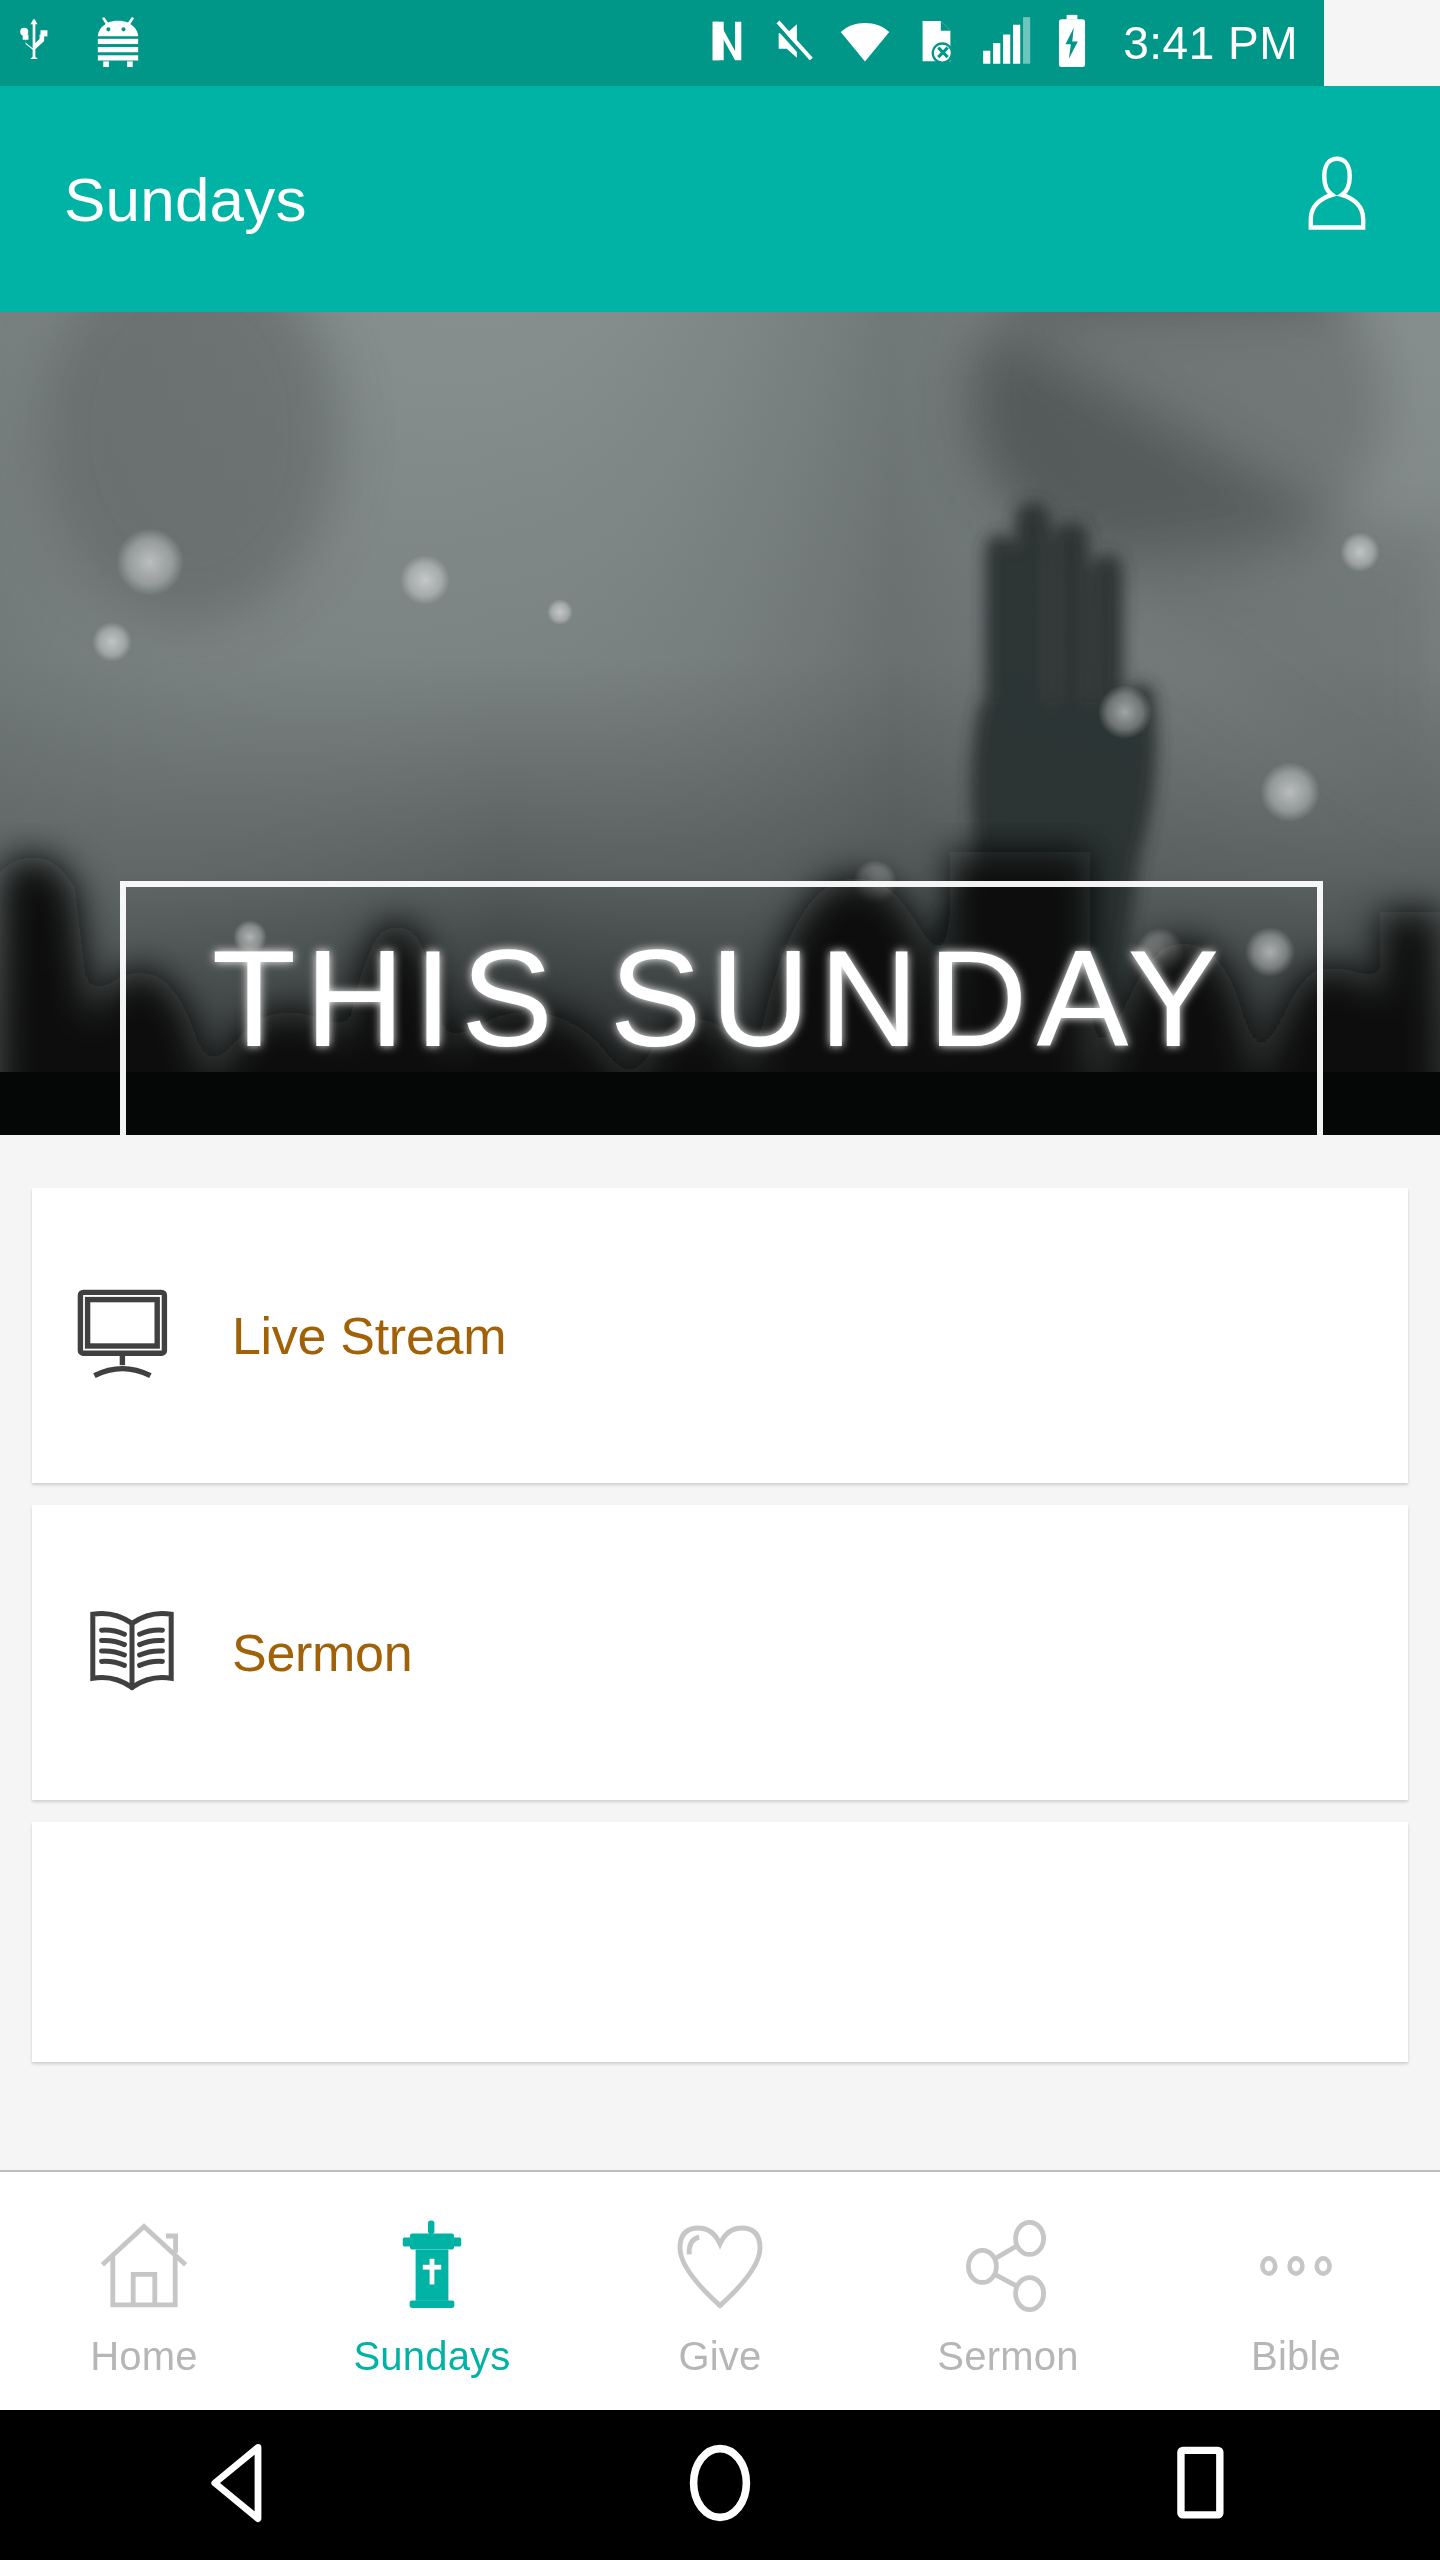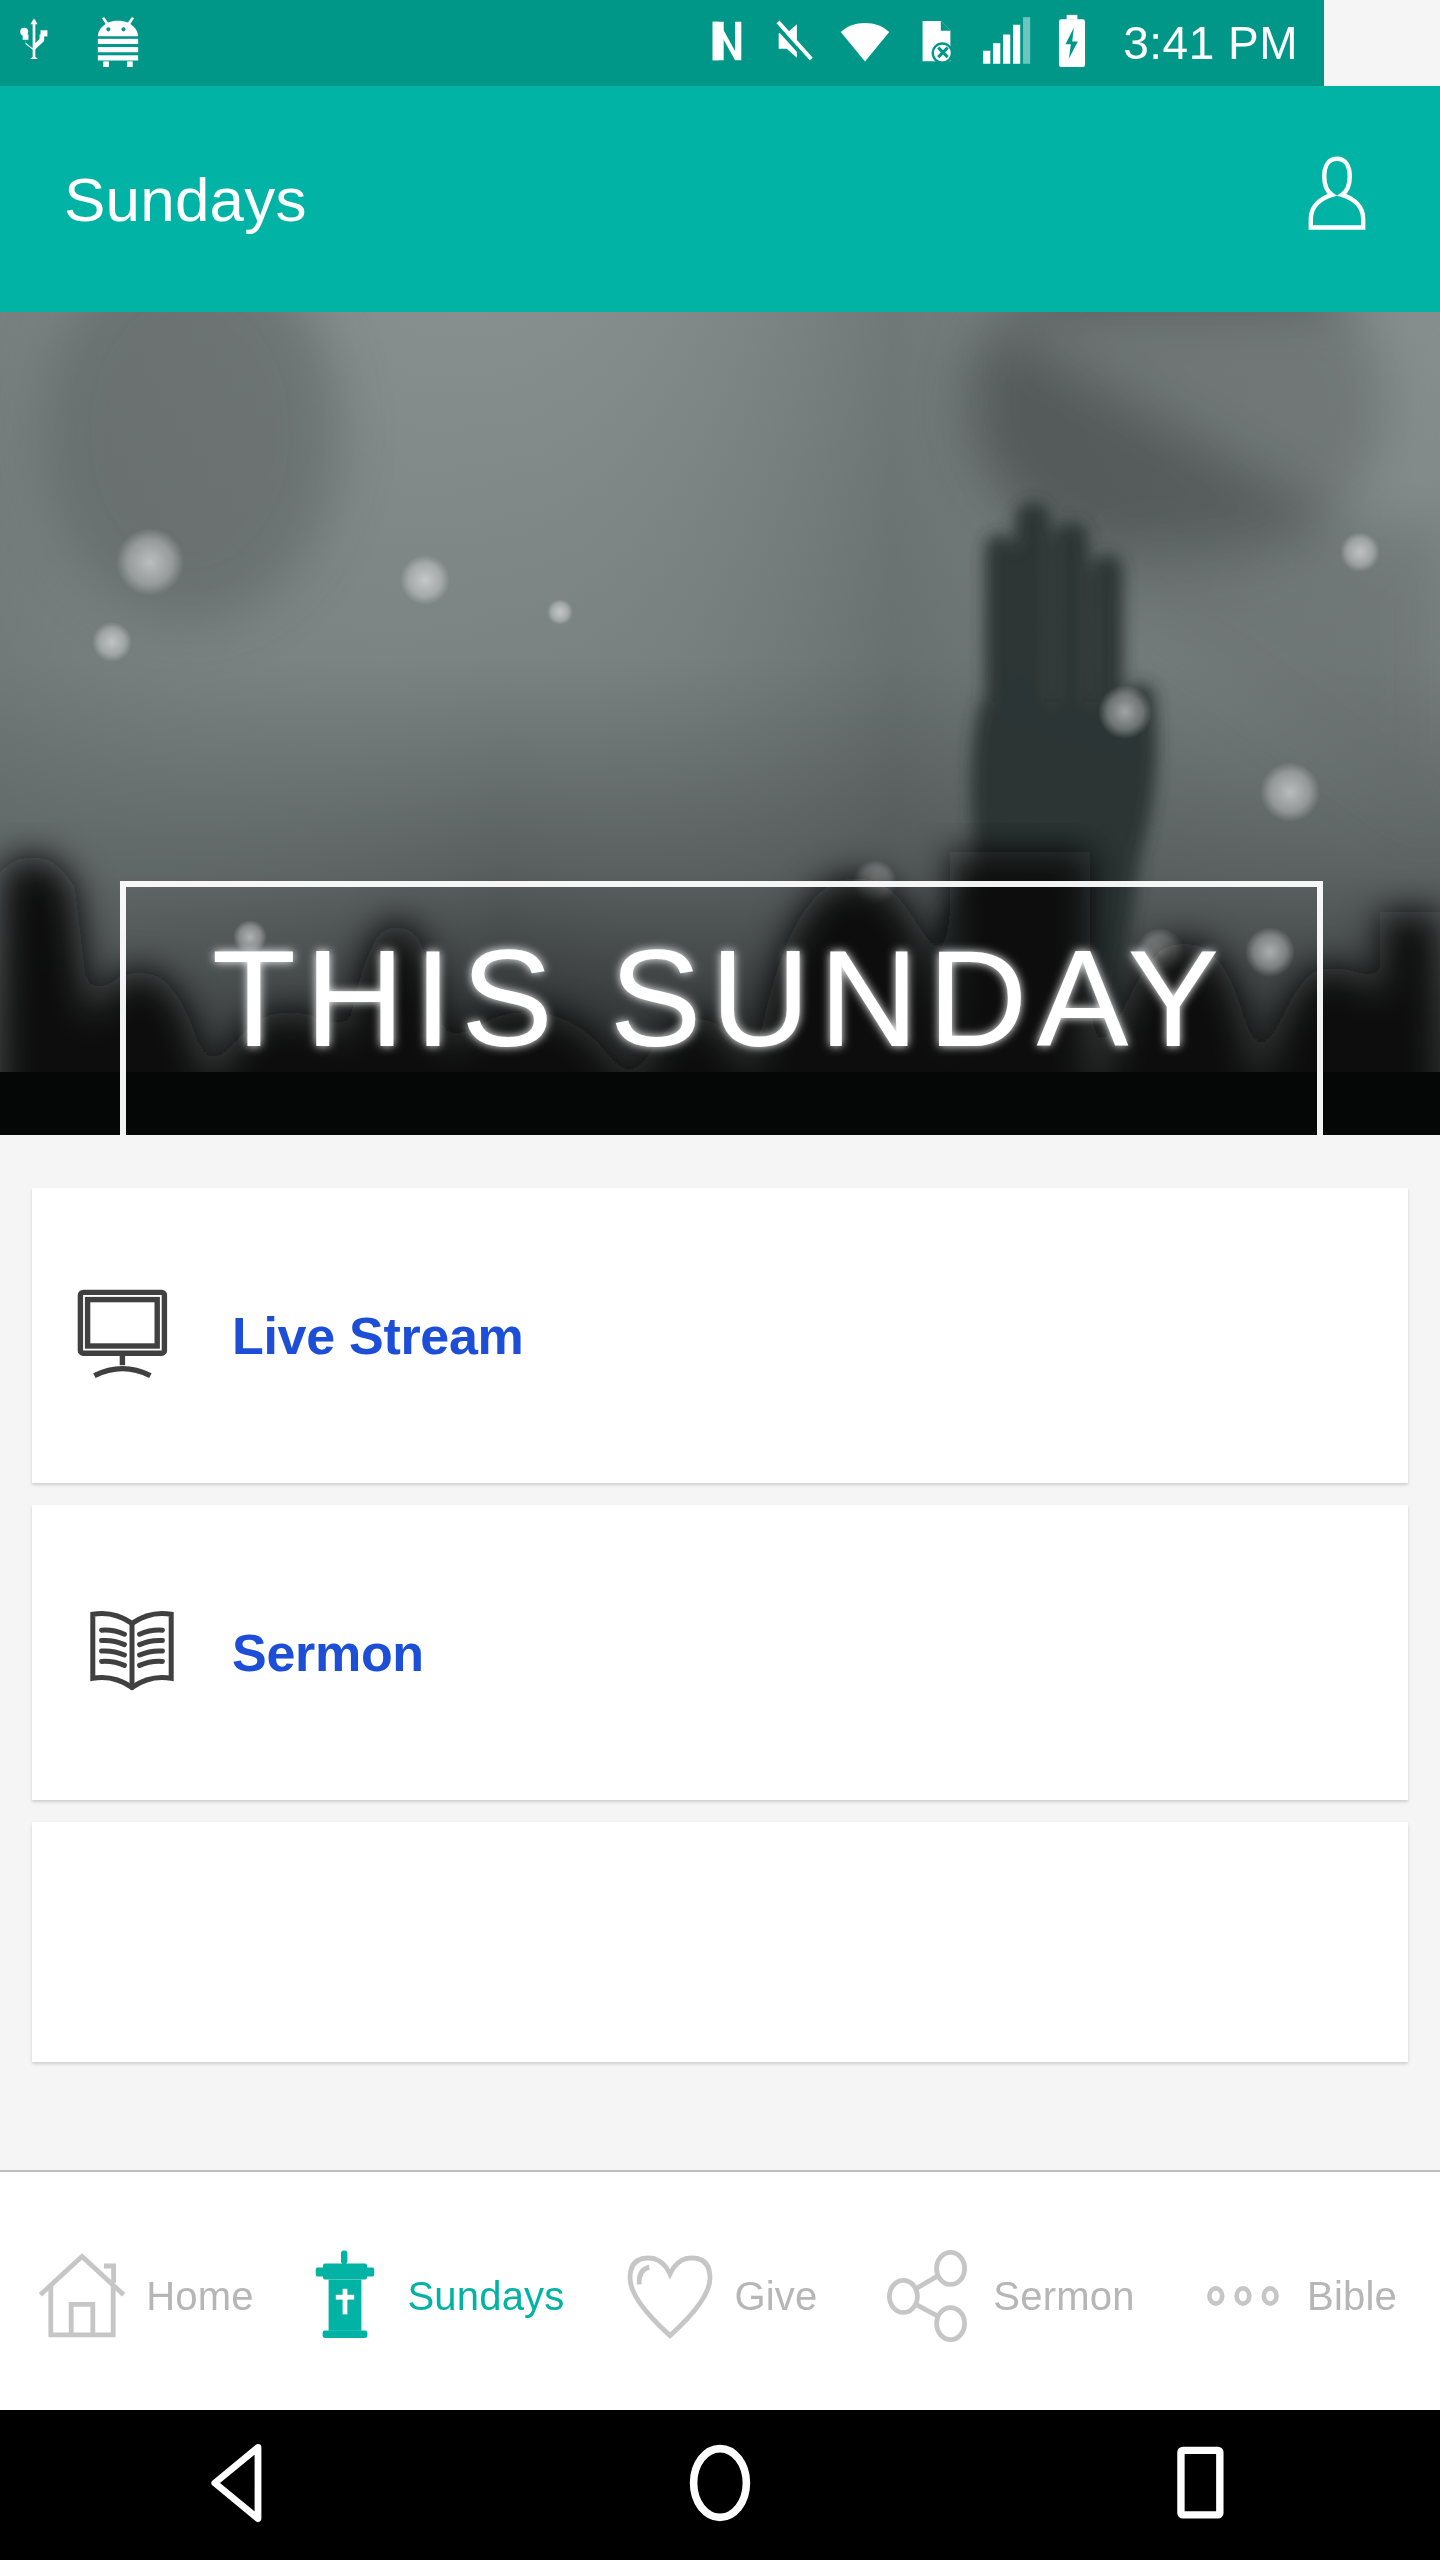--- a/index.html
+++ b/index.html
@@ -54,32 +54,32 @@
   .card {
     position:relative; margin:0 32px 22px 32px; background:#ffffff;
     height:295px; display:flex; align-items:center;
     box-shadow:0 2px 3px rgba(0,0,0,0.16);
   }
   .card:first-child { margin-top:53px; }
   .card-icon {
     width:200px; min-width:200px; display:flex; align-items:center; justify-content:center;
   }
   .card-label {
-    font-size:52px; font-weight:700; color:#1d4ed8; letter-spacing:-0.3px;
+    font-size:52px; font-weight:400; color:#a16207; letter-spacing:-0.3px;
   }
   .card-partial { height:240px; }
 
   
   .tabbar {
     position:absolute; left:0; bottom:150px; width:1440px; height:240px;
     background:#ffffff; display:flex; align-items:stretch;
     border-top:2px solid #bdbdbd;
   }
   .tab {
-    flex:1; display:flex; flex-direction:row; align-items:center;
+    flex:1; display:flex; flex-direction:column; align-items:center;
     justify-content:center; gap:16px; padding-top:10px;
   }
   .tab-icon { height:104px; display:flex; align-items:center; justify-content:center; }
   .tab-label { font-size:40px; color:#b6b6b6; letter-spacing:0.2px; }
   .tab.active .tab-label { color:#00b3a4; }
 
   
   .androidnav {
     position:absolute; left:0; bottom:0; width:1440px; height:150px;
     background:#000000; display:flex; align-items:center; justify-content:space-around;

